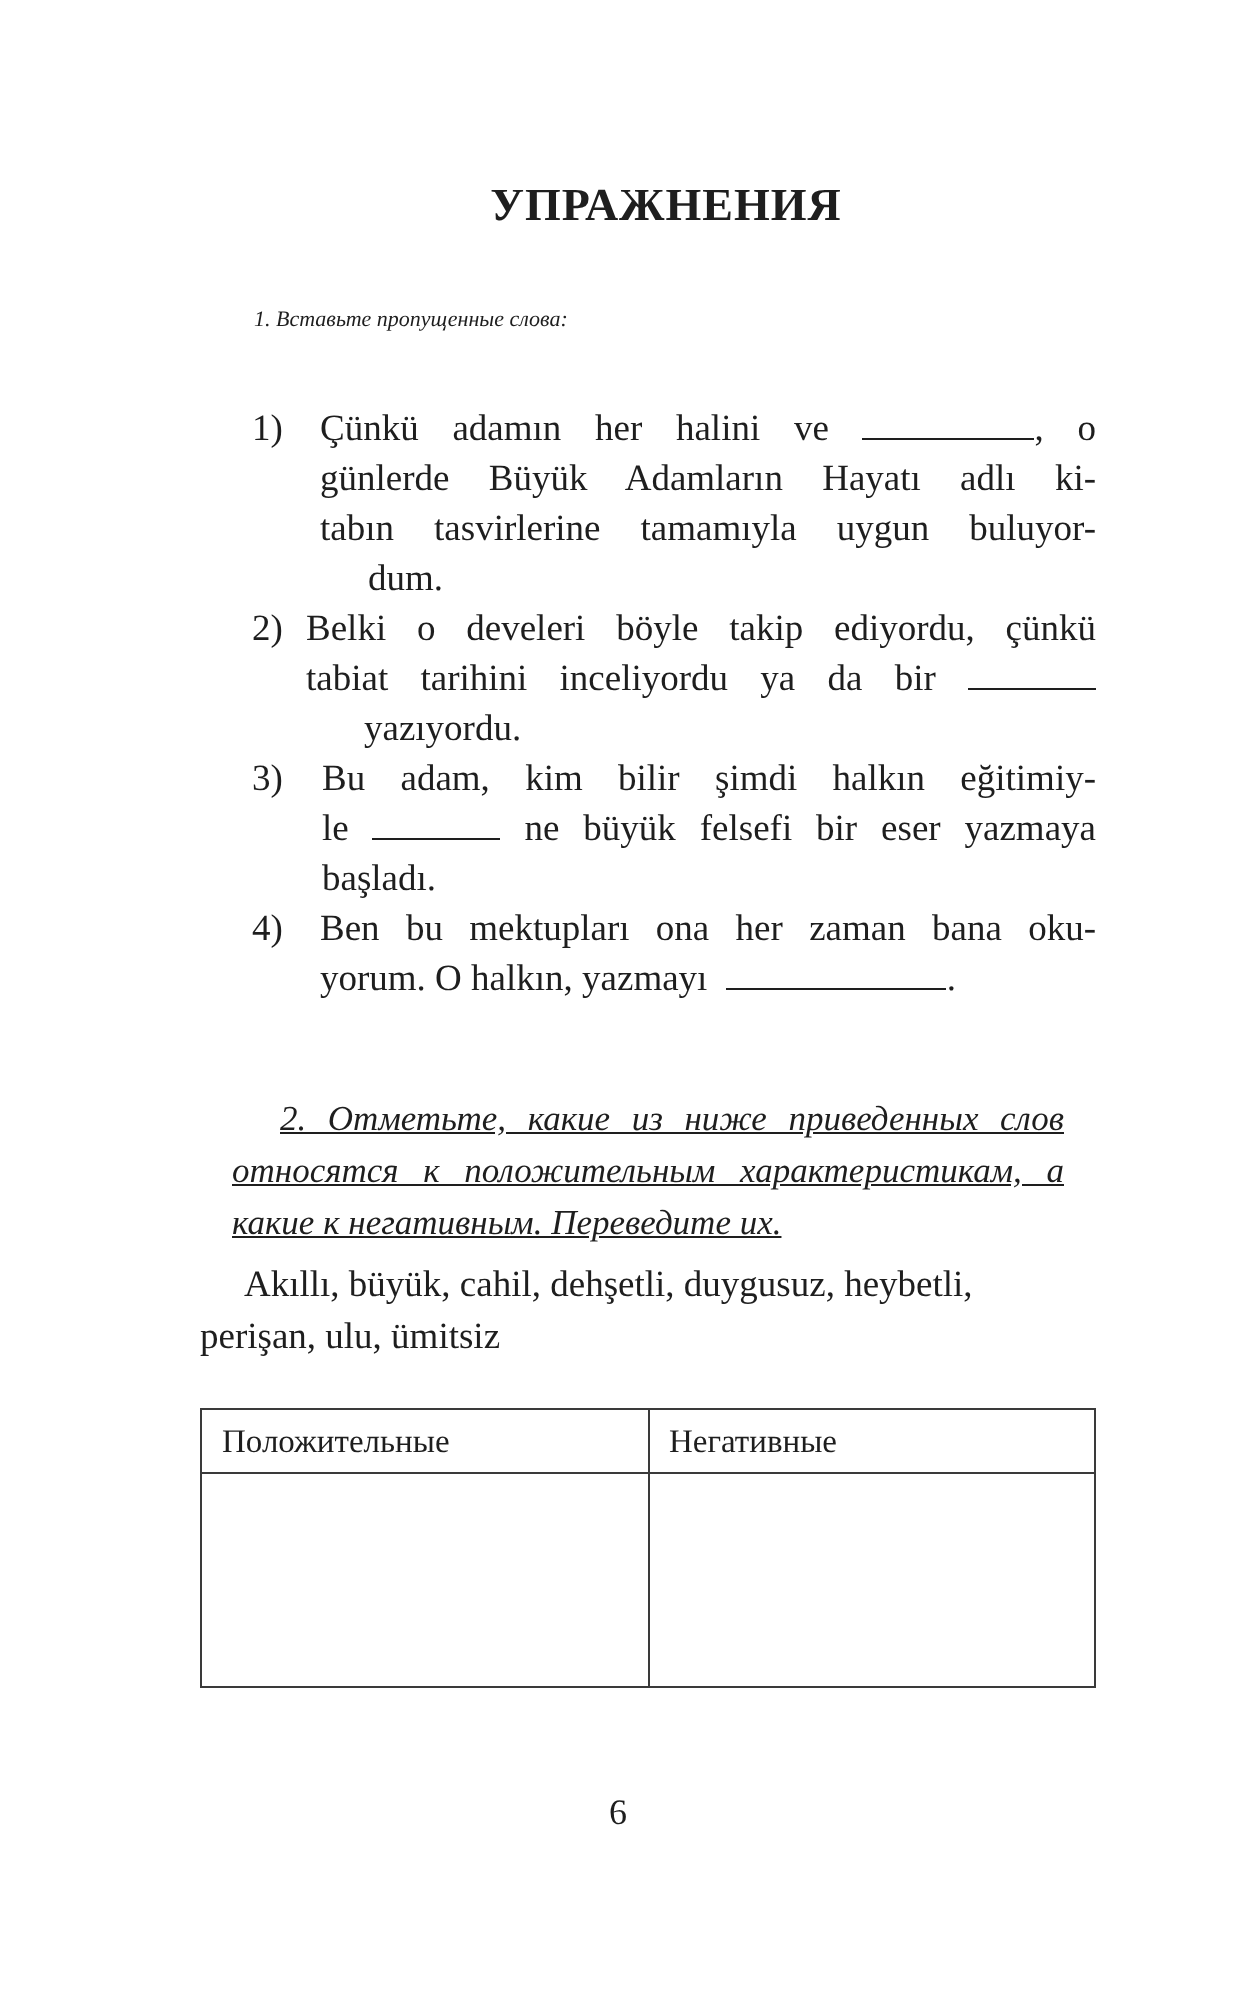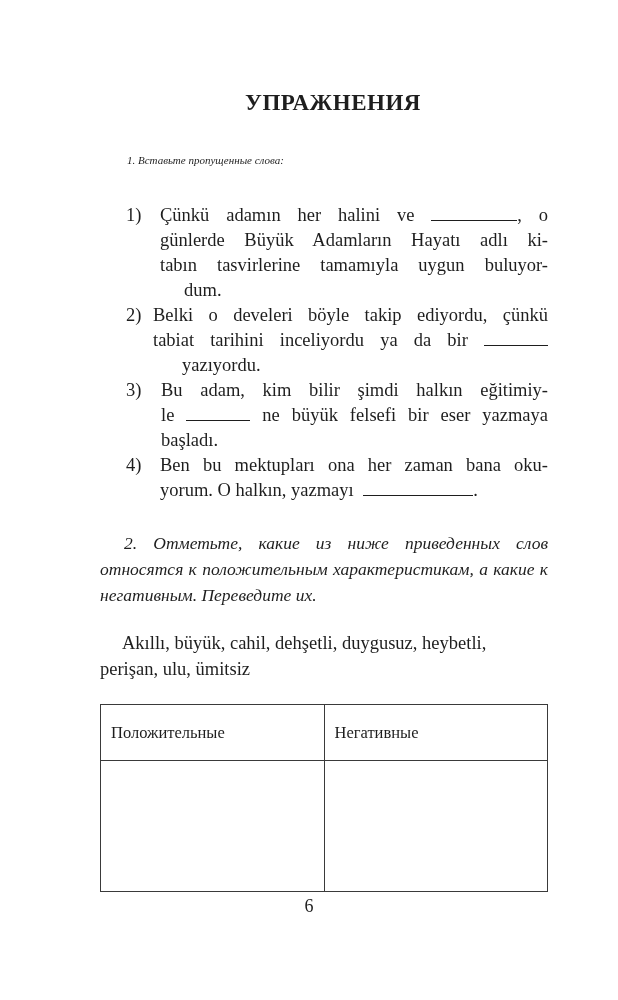--- a/index.html
+++ b/index.html
@@ -23,29 +23,29 @@
     .just { text-align: justify; text-align-last: justify; }
     .num { position: absolute; font-size: 18.5px; line-height: 22px; }
     .blank {
       display: inline-block; border-bottom: 1.3px solid #1e1e1e;
       height: 15px; vertical-align: baseline;
     }
     .task2 {
       left: 100px; width: 448px; font-style: italic; font-size: 17.5px;
       line-height: 26px; text-align: justify;
     }
-    .task2 p { margin: 0; }
+    .task2 p { margin: 16px; text-decoration: underline; }
     .words { left: 100px; width: 448px; font-size: 18.5px; line-height: 26px; }
     table.answers {
       position: absolute; left: 100px; top: 704px; width: 448px;
       border-collapse: collapse; font-size: 16.5px;
     }
     table.answers td, table.answers th {
       border: 1.3px solid #3a3a3a; text-align: left; font-weight: normal;
-      padding: 12px 10px; vertical-align: middle;
+      padding: 0 10px; vertical-align: middle;
     }
     table.answers th { height: 31px; }
     table.answers td { height: 106px; }
     .pagenum { left: 0; width: 618px; top: 896px; text-align: center; font-size: 18px; }
   </style>
 </head>
 <body>
 
 <div class="abs title">УПРАЖНЕНИЯ</div>
 

